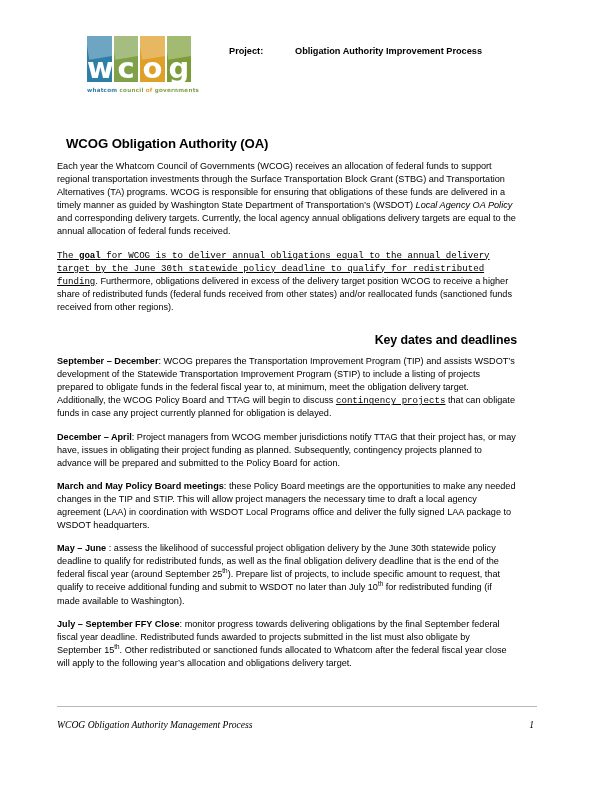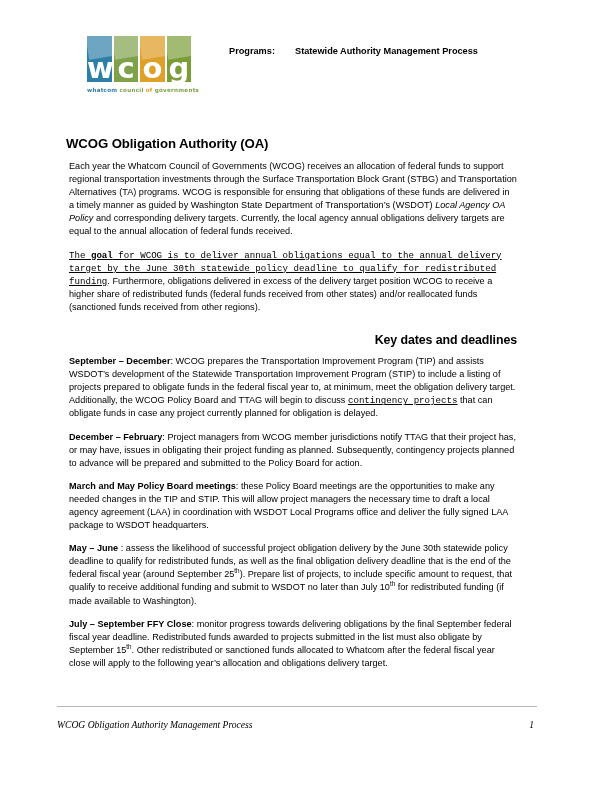--- a/index.html
+++ b/index.html
@@ -130,21 +130,21 @@
   h2.section-title {
     font-size: 12.4px;
     font-weight: 700;
     margin: 19px 0 8px 0;
     letter-spacing: -0.1px;
     text-align: right;
   }
   p.body-para {
     font-size: 9.15px;
     line-height: 13.1px;
-    margin: 0 0 10px 12px;
+    margin: 0 0 10px 0;
     text-align: left;
   }
   .u { text-decoration: underline; font-family: Liberation Mono, monospace; }
   .b { font-weight: 700; text-align: center; }
   .i { font-style: italic; }
   sup {
     font-size: 6.3px;
     vertical-align: super;
     line-height: 0;
   }
@@ -191,41 +191,41 @@
         </div>
         <div class="logo-block lb-olive">
           <span class="logo-letter">g</span>
         </div>
       </div>
       <div class="logo-tag"><span class="tag-w">whatcom </span><span class="tag-c">council </span><span class="tag-g">of </span><span class="tag-c">governments</span></div>
     </div>
 
     <div class="header-meta">
       <div class="meta-row">
-        <span class="meta-label">Programs:</span>
-        <span class="meta-value">Statewide Authority Management Process</span>
+        <span class="meta-label">Project:</span>
+        <span class="meta-value">Obligation Authority Improvement Process</span>
       </div>
     </div>
 
   </div>
 
   <div class="content">
 
     <h1 class="section-title">WCOG Obligation Authority (OA)</h1>
 
     <p class="body-para"><span>Each year the Whatcom Council of Governments (WCOG) receives an allocation of federal funds to support regional transportation investments through the Surface Transportation Block Grant (STBG) and Transportation Alternatives (TA) programs.  WCOG is responsible for ensuring that obligations of these funds are delivered in a timely manner as guided by Washington State Department of Transportation’s (WSDOT) </span><span class="i">Local Agency OA Policy</span><span> and corresponding delivery targets.  Currently, the local agency annual obligations delivery targets are equal to the annual allocation of federal funds received.</span></p>
 
     <p class="body-para"><span class="u">The </span><span class="u b">goal</span><span class="u"> for WCOG is to deliver annual obligations equal to the annual delivery target by the June 30th statewide policy deadline to qualify for redistributed funding</span><span>.  Furthermore, obligations delivered in excess of the delivery target position WCOG to receive a higher share of redistributed funds (federal funds received from other states) and/or reallocated funds (sanctioned funds received from other regions).</span></p>
 
 
     <h2 class="section-title">Key dates and deadlines</h2>
 
     <p class="body-para"><span class="b">September – December</span><span>: WCOG prepares the Transportation Improvement Program (TIP) and assists WSDOT’s development of the Statewide Transportation Improvement Program (STIP) to include a listing of projects prepared to obligate funds in the federal fiscal year to, at minimum, meet the obligation delivery target.  Additionally, the WCOG Policy Board and TTAG will begin to discuss </span><span class="u">contingency projects</span><span> that can obligate funds in case any project currently planned for obligation is delayed.</span></p>
 
-    <p class="body-para"><span class="b">December – February</span><span>:  Project managers from WCOG member jurisdictions notify TTAG that their project has, or may have, issues in obligating their project funding as planned.  Subsequently, contingency projects planned to advance will be prepared and submitted to the Policy Board for action.</span></p>
+    <p class="body-para"><span class="b">December – April</span><span>:  Project managers from WCOG member jurisdictions notify TTAG that their project has, or may have, issues in obligating their project funding as planned.  Subsequently, contingency projects planned to advance will be prepared and submitted to the Policy Board for action.</span></p>
 
     <p class="body-para"><span class="b">March and May Policy Board meetings</span><span>: these Policy Board meetings are the opportunities to make any needed changes in the TIP and STIP.  This will allow project managers the necessary time to draft a local agency agreement (LAA) in coordination with WSDOT Local Programs office and deliver the fully signed LAA package to WSDOT headquarters.</span></p>
 
     <p class="body-para"><span class="b">May – June </span><span>: assess the likelihood of successful project obligation delivery by the June 30th statewide policy deadline to qualify for redistributed funds, as well as the final obligation delivery deadline that is the end of the federal fiscal year (around September 25</span><sup>th</sup><span>).  Prepare list of projects, to include specific amount to request, that qualify to receive additional funding and submit to WSDOT no later than July 10</span><sup>th</sup><span> for redistributed funding (if made available to Washington).</span></p>
 
     <p class="body-para"><span class="b">July – September FFY Close</span><span>: monitor progress towards delivering obligations by the final September federal fiscal year deadline.  Redistributed funds awarded to projects submitted in the list must also obligate by September 15</span><sup>th</sup><span>.  Other redistributed or sanctioned funds allocated to Whatcom after the federal fiscal year close will apply to the following year’s allocation and obligations delivery target.</span></p>
 
   </div>
 
   <div class="footer">

